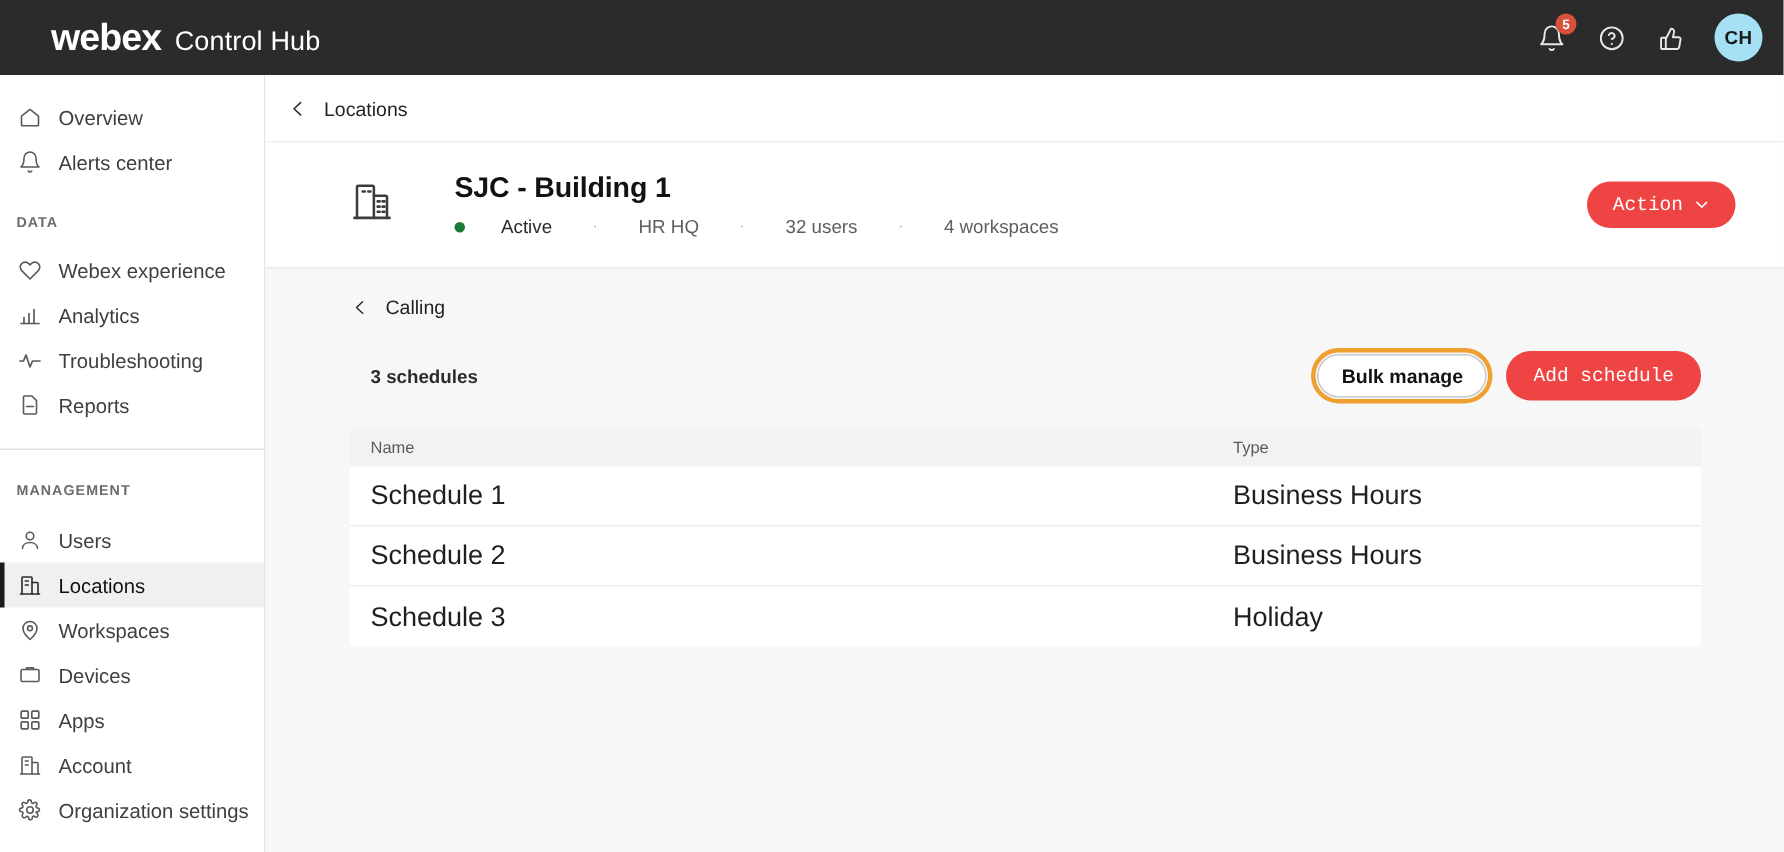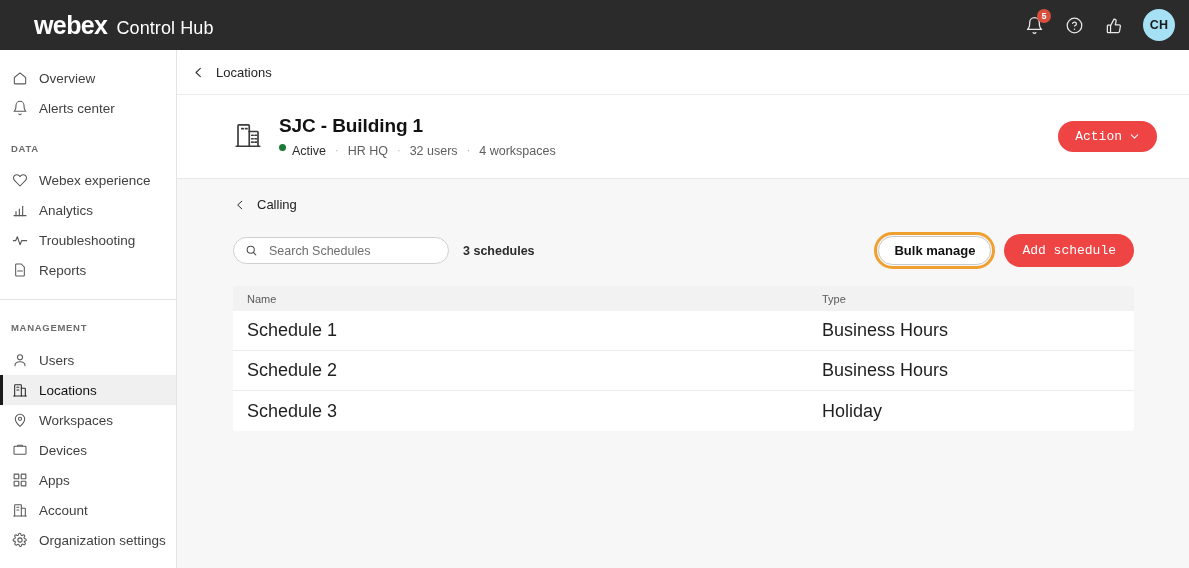--- a/index.html
+++ b/index.html
@@ -110,28 +110,28 @@
   }
   .chev-back { cursor: pointer; display: flex; align-items: center; }
 
   .loc-header {
     height: 84px; background: #ffffff;
     border-bottom: 1px solid #e8e8e8;
     display: flex; align-items: center;
     padding: 0 32px 0 56px;
   }
   .loc-icon { margin-right: 16px; flex: 0 0 auto; }
-  .loc-text { flex: 1 1 auto; }
+  .loc-text { flex: 1 1 auto; margin-left: 24px; }
   .loc-title {
     font-size: 19px; font-weight: 700; color: #121212;
     letter-spacing: -0.1px; margin-bottom: 7px;
   }
   .loc-meta {
-    display: flex; align-items: flex-start;
-    font-size: 12.5px; color: #5e5e5e;
+    display: flex; align-items: center;
+    font-size: 12.5px; color: #5e5e5e; gap: 18px;
   }
   .dot-status {
     width: 7px; height: 7px; border-radius: 50%;
     background: #1a7a36; margin-right: 6px;
   }
   .meta-active { color: #2b2b2b; }
   .meta-sep { color: #b5b5b5; margin: 0 9px; font-size: 11px; }
 
   .btn-dark {
     background: #ef4444; color: #ffffff;
@@ -447,29 +447,20 @@
     <div class="panel-crumb">
       <span class="chev-back">
         <svg width="14" height="14" viewBox="0 0 24 24" fill="none" stroke="#2b2b2b" stroke-width="1.7" stroke-linecap="round" stroke-linejoin="round">
             <path d="M15 5.5 8 12l7 6.5"></path>
           </svg>
       </span>
       <span class="crumb-link">Calling</span>
     </div>
 
     <div class="toolbar">
-      <div class="searchbox">
-        <span style="display:flex">
-          <svg width="13" height="13" viewBox="0 0 24 24" fill="none" stroke="#4a4a4a" stroke-width="1.9" stroke-linecap="round" stroke-linejoin="round">
-            <circle cx="10.6" cy="10.6" r="6.6"></circle>
-              <path d="M20 20l-4.7-4.7"></path>
-          </svg>
-        </span>
-        <input type="text" placeholder="Search Schedules" style="">
-      </div>
       <span class="count-text">3 schedules</span>
       <div class="toolbar-spacer"></div>
       <span class="btn-focus-wrap">
         <button class="btn-light">Bulk manage</button>
       </span>
       <button class="btn-dark lg">Add schedule</button>
     </div>
 
     <div class="table">
       <div class="thead">

